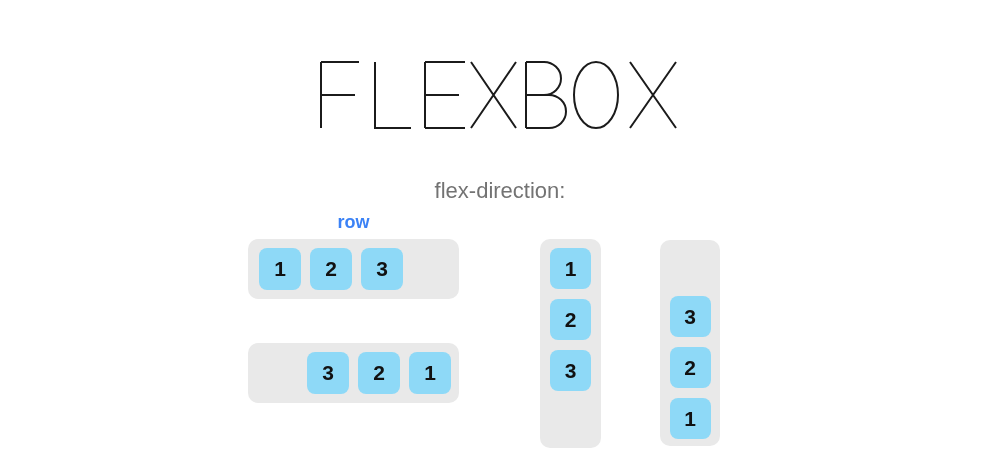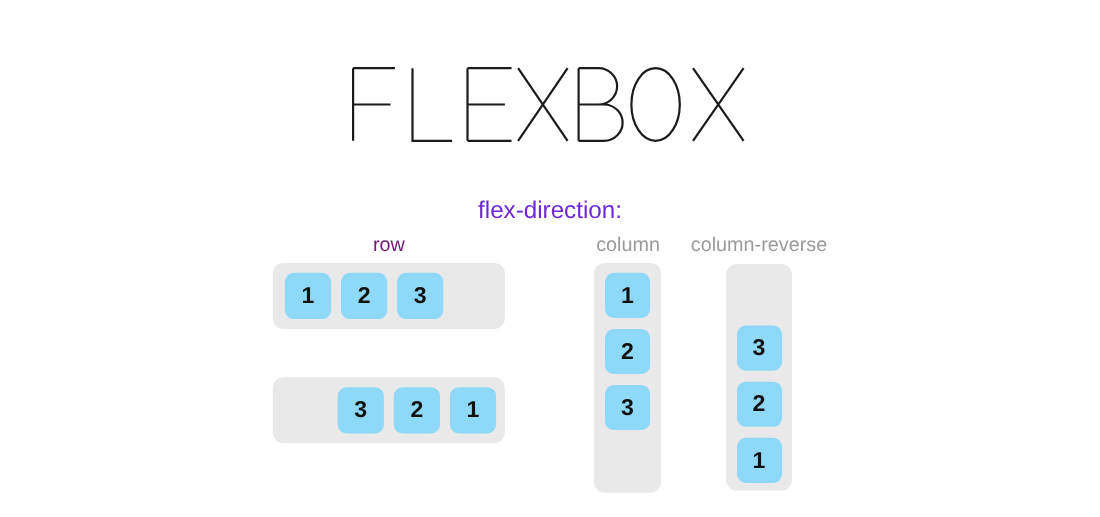--- a/index.html
+++ b/index.html
@@ -6,28 +6,28 @@
   body {
     width:1000px; height:470px; background:#ffffff; position:relative;
     font-family:"Liberation Sans", sans-serif; overflow:hidden;
   }
   .canvas { position:absolute; inset:0; }
 
   .title-svg { position:absolute; left:320px; top:61px; }
 
   .subtitle {
     position:absolute; left:0; top:178px; width:1000px;
-    text-align:center; font-size:22px; color:#6d28d9;
+    text-align:center; font-size:22px; color:#737373;
   }
 
   .sec-label {
     position:absolute; font-size:18px; text-align:center;
     color:var(--label-gray, #9A9A9A); white-space:nowrap;
   }
-  .sec-label.bold { font-weight:normal; color:#701a75; }
+  .sec-label.bold { font-weight:bold; color:#3b82f6; }
   #label-row            { left:248px; top:212px; width:211px; }
   #label-row-reverse    { left:248px; top:315px; width:211px; }
   #label-column         { left:510px; top:212px; width:122px; }
   #label-column-reverse { left:620px; top:212px; width:140px; }
 
   .container {
     position:absolute; background:var(--container-gray, #E9E9E9);
     border-radius:10px; display:flex; box-sizing:border-box;
   }
   #c-row {
@@ -69,22 +69,20 @@
       <path d="M151,1 L196,67 M196,1 L151,67"></path>
       <path d="M206,1 V67 M206,1 H224 A17,16.5 0 0 1 224,34 H206 M224,34 H229 A17,16.5 0 0 1 229,67 H206"></path>
       <ellipse cx="276" cy="34" rx="22" ry="33"></ellipse>
       <path d="M310,1 L356,67 M356,1 L310,67"></path>
     </g>
   </svg>
 
   <div class="subtitle">flex-direction:</div>
 
   <div class="sec-label bold" id="label-row">row</div>
-  <div class="sec-label" id="label-column">column</div>
-  <div class="sec-label" id="label-column-reverse">column-reverse</div>
 
   <div class="container" id="c-row">
     <div class="item">1</div>
     <div class="item">2</div>
     <div class="item">3</div>
   </div>
 
   <div class="container" id="c-row-reverse">
     <div class="item">3</div>
     <div class="item">2</div>

